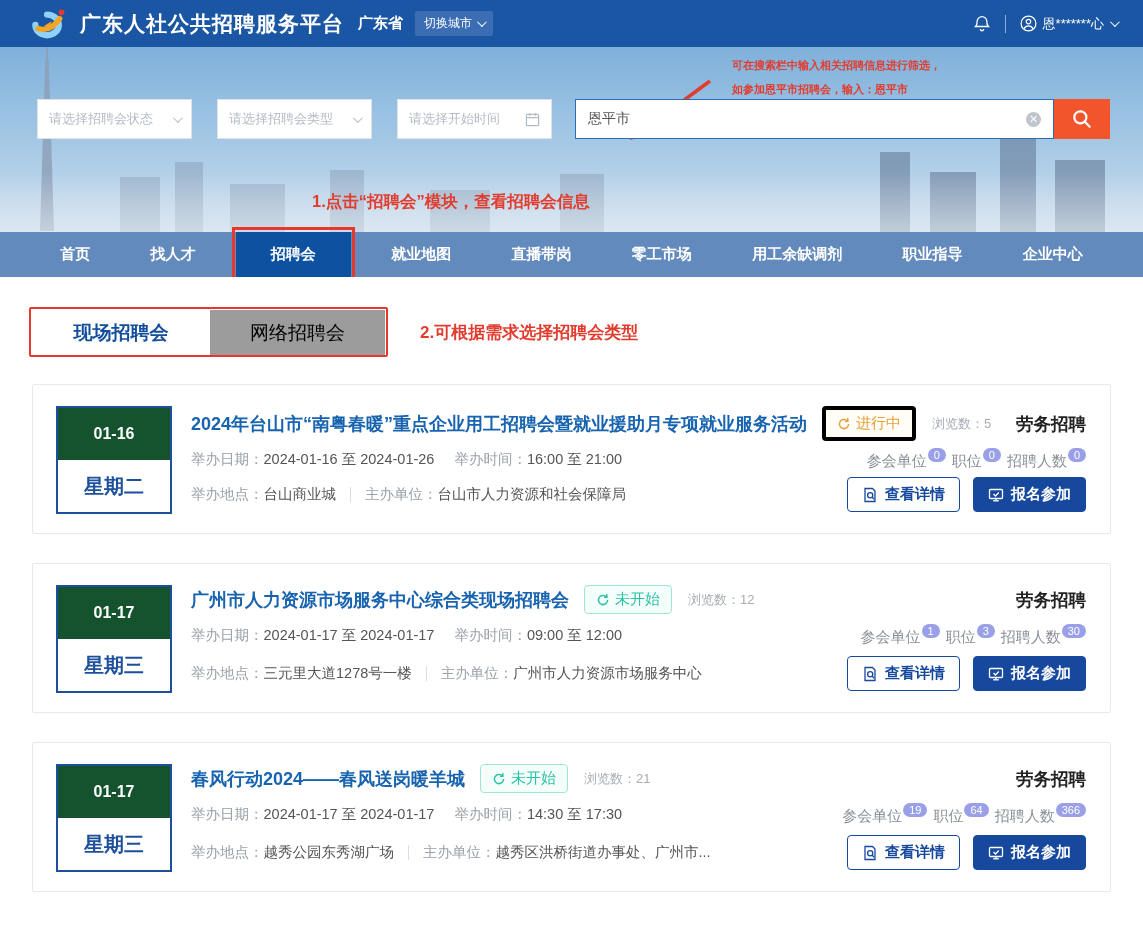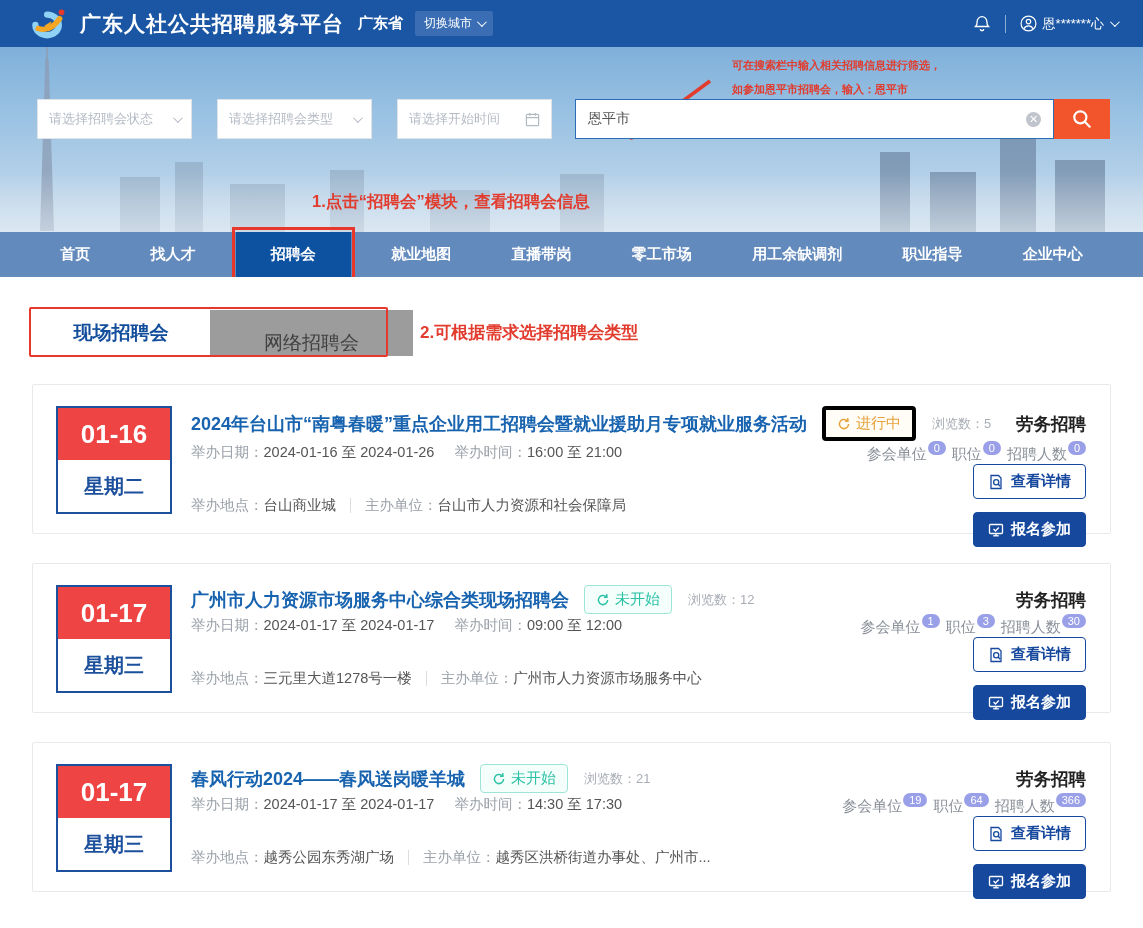--- a/index.html
+++ b/index.html
@@ -57,53 +57,53 @@
     justify-content:space-around; padding:0 30px; }
   .nav-item { display:flex; align-items:center; padding:0 20px; color:#fff; font-size:15px;
     font-weight:bold; cursor:pointer; position:relative; }
   .nav-item.active { background:#0d51a1; padding:0 35px; }
   .nav-item.active .annot-box { position:absolute; inset:-5px -4px; border:3px solid #e8382c; pointer-events:none; }
 
   
   .tabs-wrap { position:relative; margin:33px 0 0 32px; height:46px; display:flex; }
   .tab { height:46px; display:flex; align-items:center; justify-content:center; font-size:19px; cursor:pointer; }
   .tab.active { width:178px; background:#fff; color:#124e9b; font-weight:bold; }
-  .tab.inactive { width:203px; background:#9c9c9c; color:#404040;align-items:flex-end; }
+  .tab.inactive { width:175px; background:#9c9c9c; color:#000000; }
   .tabs-outline { position:absolute; left:-3px; top:-3px; width:359px; height:50px;
     border:2.5px solid #e8382c; border-radius:2px; pointer-events:none; }
   .step2 { position:absolute; left:388px; top:11px; font-size:17px; }
 
   
   .fair-list { margin:28px 32px 0 32px; }
   .card { height:150px; border:1px solid #e7e9ec; border-radius:2px; padding:21px 24px 21px 23px;
     margin-bottom:29px; display:flex; background:#fff; }
   .datebox { width:116px; height:108px; border:2px solid #1c4f9c; flex:none; margin-right:19px;
     display:flex; flex-direction:column; text-align:center; }
-  .datebox .d { height:52px; background:#ef4444; color:#fff; font-size:26px; font-weight:bold;
+  .datebox .d { height:52px; background:#14532d; color:#fff; font-size:16px; font-weight:bold;
     display:flex; align-items:center; justify-content:center; }
   .datebox .w { flex:1; color:#1c4f9c; font-size:20px; font-weight:bold;
     display:flex; align-items:center; justify-content:center; }
   .card-body { flex:1; display:flex; flex-direction:column; justify-content:space-between; min-width:0; }
   .row { display:flex; align-items:center; }
   .fair-title { font-size:18px; font-weight:bold; color:#1763af; cursor:pointer; white-space:nowrap; }
   .badge { display:inline-flex; align-items:center; gap:5px; font-size:15px; padding:4px 11px;
     border-radius:4px; margin-left:15px; flex:none; }
   .badge.ongoing { color:#e6a23c; border:4px solid #000000; background:#fffdf6; }
   .badge.notstarted { color:#2cc1a5; border:1px solid #9fe5d6; background:#f4fffc; }
   .views { color:#a8adb5; font-size:13px; margin-left:16px; flex:none; }
   .category { margin-left:auto; font-size:17.5px; font-weight:bold; color:#222; flex:none; }
   .mlabel { color:#9aa0a8; font-size:14.5px; }
   .mval { color:#555; font-size:14.5px; }
   .gap { width:20px; }
   .vsep { width:1px; height:15px; background:#ddd; margin:0 14px; }
   .stats { margin-left:auto; display:flex; align-items:center; gap:6px; }
   .stat { color:#8a8f98; font-size:15px; white-space:nowrap; }
   .pill { display:inline-block; min-width:17px; padding:1px 6px; border-radius:9px; background:#9aa0e8;
     color:#fff; font-size:11px; text-align:center; vertical-align:7px; margin-left:1px; }
-  .btns { margin-left:auto; display:flex; gap:13px;flex-direction:column; }
+  .btns { margin-left:auto; display:flex; gap:13px; }
   .btn { display:inline-flex; align-items:center; gap:7px; font-size:15px; font-weight:bold;
     border-radius:4px; padding:7px 14px; cursor:pointer; }
   .btn.detail { color:#16499e; border:1.5px solid #16499e; background:#fff; }
   .btn.signup { color:#fff; border:1.5px solid #16499e; background:#16499e; }
 </style>
 </head>
 <body>
 
 <div class="header">
   <svg class="logo" viewBox="0 0 48 40">

